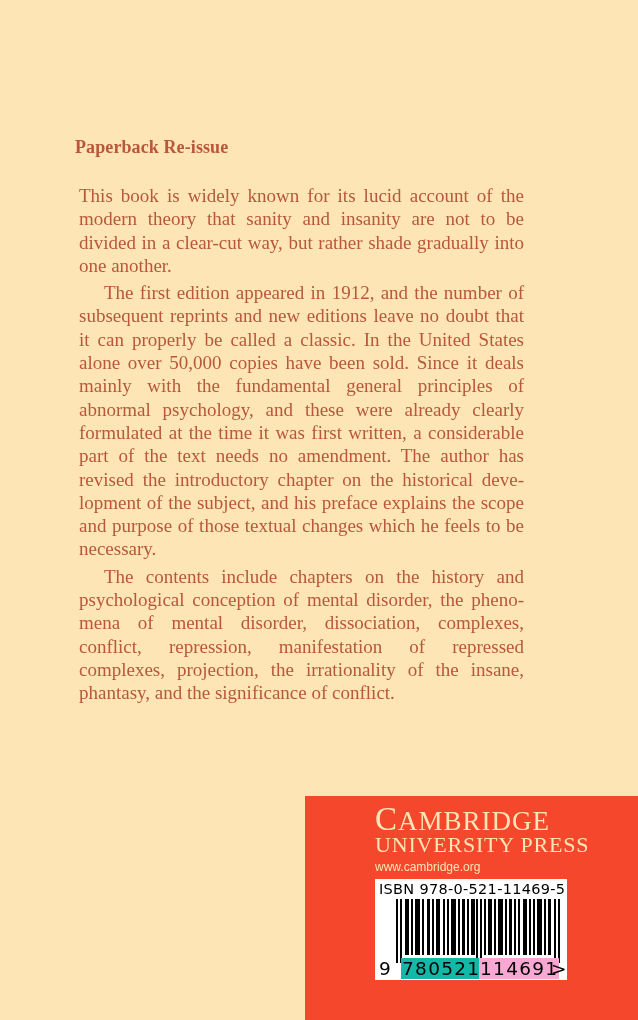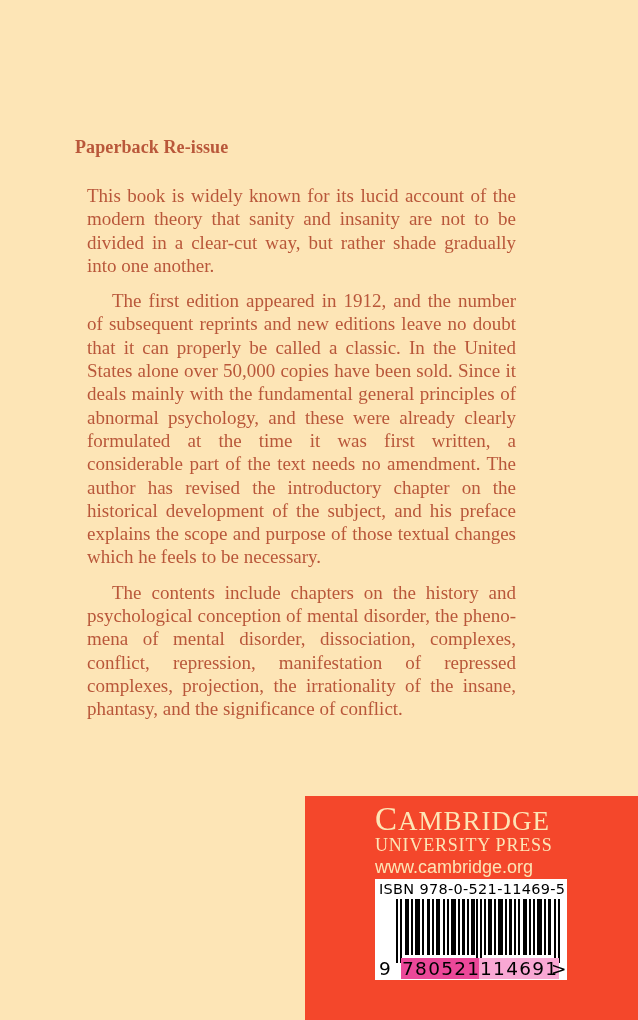--- a/index.html
+++ b/index.html
@@ -11,58 +11,58 @@
   .content {
     position: absolute; left: 75px; top: 128px; width: 453px;
     color: #b9573a;
   }
   .heading {
     font-weight: bold; font-size: 18px; letter-spacing: 0.1px;
     margin: 8px 0 26px 0; line-height: 22px;
   }
   .para {
     font-size: 19px; line-height: 23.3px; text-align: justify;
-    margin: 12px; hyphens: manual;
+    margin: 4px; hyphens: manual;
   }
   .para.indent { text-indent: 25px; }
   .publisher {
     position: absolute; left: 305px; top: 796px; width: 333px; height: 224px;
     background: #f4472b;
   }
   .pub-name {
     position: absolute; left: 70px; top: 9px;
     color: #fde5b6; font-size: 27px; letter-spacing: 1px; line-height: 28px;
     font-family: "Liberation Serif", serif;
   }
   .pub-name .big { font-size: 33px; }
   .pub-sub {
     position: absolute; left: 70px; top: 39px;
-    color: #fde5b6; font-size: 18px; letter-spacing: 0.8px; line-height: 20px;
+    color: #fde5b6; font-size: 22px; letter-spacing: 0.8px; line-height: 20px;
     font-family: "Liberation Serif", serif;
   }
   .pub-url {
     position: absolute; left: 70px; top: 63px;
-    color: #fde5b6; font-size: 18px; line-height: 16px;
+    color: #fde5b6; font-size: 12px; line-height: 16px;
     font-family: "Liberation Sans", sans-serif;
   }
   .barcode-box {
     position: absolute; left: 70px; top: 83px; width: 192px; height: 101px;
     background: #ffffff;
   }
   .isbn-label {
     position: absolute; left: 4px; top: 2px; font-size: 14.5px; color: #000;
     font-family: "DejaVu Sans", sans-serif; letter-spacing: 0.3px; line-height: 16px;
   }
   .bars { position: absolute; left: 21px; top: 20px; width: 165px; height: 64px; }
   .barcode-digits {
     position: absolute; left: 0; top: 79px; width: 192px; height: 22px;
     font-family: "DejaVu Sans", sans-serif; font-size: 18.5px; color: #000;
   }
   .d-first { position: absolute; left: 4px; top: 0; }
-  .d-left { position: absolute; left: 26px; top: 0; letter-spacing: 1.3px; background: #ec4899; padding: 0 1px; }
+  .d-left { position: absolute; left: 26px; top: 0; letter-spacing: 1.3px; background: #14b8a6; padding: 0 1px; }
   .d-right { position: absolute; left: 104px; top: 0; letter-spacing: 1.3px; background: #f9a8d4; padding: 0 1px; }
   .d-arrow { position: absolute; left: 176px; top: 0; }
 </style>
 </head>
 <body>
 
 <div class="content">
   <div class="heading">Paperback Re-issue</div>
   <p class="para">This book is widely known for its lucid account of the modern theory that sanity and insanity are not to be divided in a clear-cut way, but rather shade gradually into one another.</p>
   <p class="para indent">The first edition appeared in 1912, and the number of subsequent reprints and new editions leave no doubt that it can properly be called a classic. In the United States alone over 50,000 copies have been sold. Since it deals mainly with the fundamental general principles of abnormal psychology, and these were already clearly formulated at the time it was first written, a considerable part of the text needs no amendment. The author has revised the introductory chapter on the historical deve­lopment of the subject, and his preface explains the scope and purpose of those textual changes which he feels to be necessary.</p>

